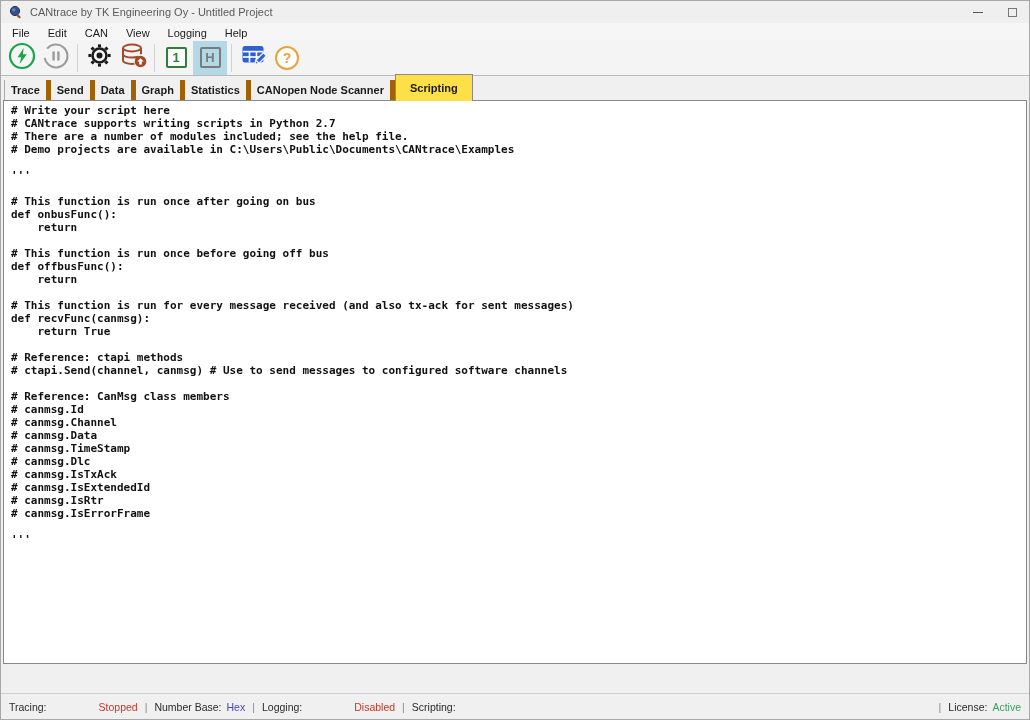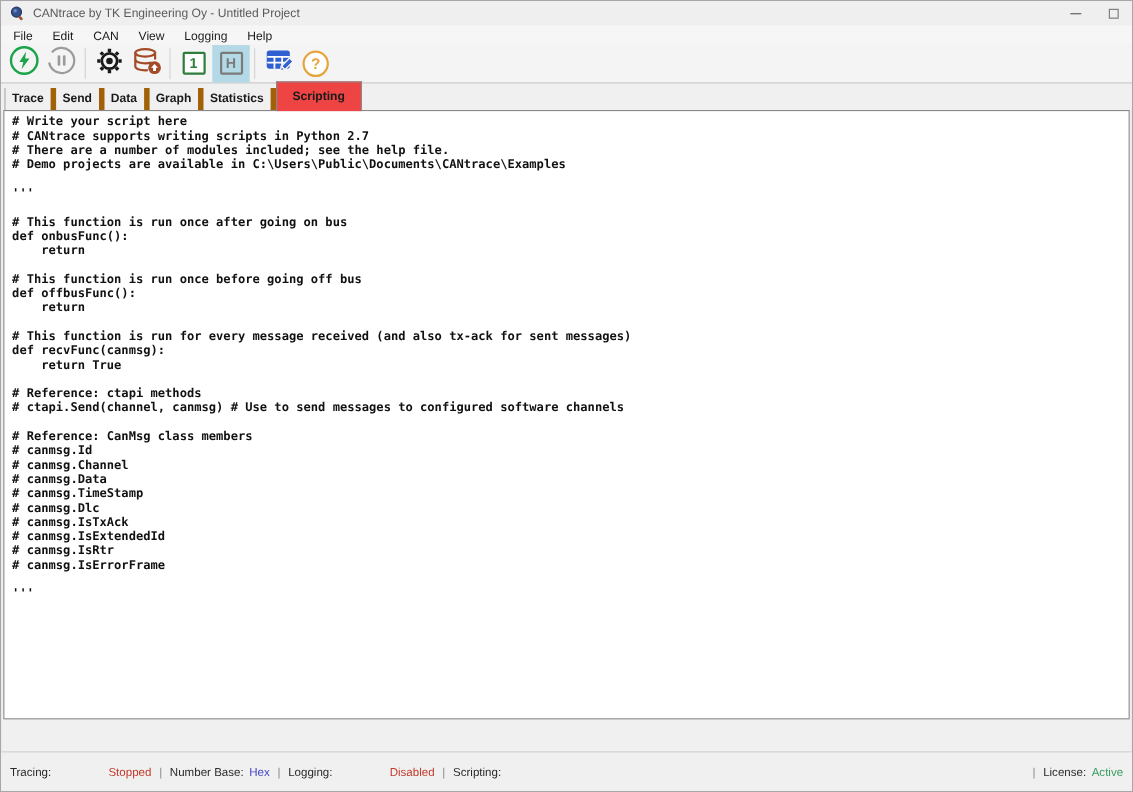--- a/index.html
+++ b/index.html
@@ -26,28 +26,28 @@
   .tb-sep { width:1px; height:28px; background:#d2d2d2; margin:0 4px; }
   .base-box { width:21px; height:21px; border:2px solid; border-radius:2px; display:flex; align-items:center; justify-content:center; font-size:13px; font-weight:bold; background:#fdfdfd; }
   .base-box.dec { border-color:#2f7d3b; color:#2f7d3b; }
   .base-box.hex { border-color:#7b7b7b; color:#7b7b7b; background:transparent; }
   .help-circle { width:24px; height:24px; border:2.5px solid #e7a43c; border-radius:50%; color:#e7a43c; font-size:14px; font-weight:bold; display:flex; align-items:center; justify-content:center; background:#fff; }
 
   
   .tabstrip { height:24px; display:flex; align-items:flex-end; padding-left:3px; background:#f0f0f0; flex:0 0 auto; }
   .tab { height:20px; display:flex; align-items:center; padding:0 6px; font-size:11px; font-weight:600; color:#1a1a1a; border-right:5px solid #a16207; cursor:default; }
   .tab:first-child { border-left:1px solid #a9a9a9; }
-  .tab.active { height:24px; background:#ef4444; border:1px solid #8a8a8a; border-bottom:none; margin-bottom:-1px; z-index:2; padding:13px 14px; position:relative; }
+  .tab.active { height:24px; background:#fde047; border:1px solid #8a8a8a; border-bottom:none; margin-bottom:-1px; z-index:2; padding:13px 14px; position:relative; }
 
   
   .editor-wrap { flex:1 1 auto; margin:0 2px; border:1px solid #888; background:#fff; overflow:hidden; position:relative; z-index:1; }
   .editor { font-family:"DejaVu Sans Mono", monospace; font-size:11px; line-height:13px; font-weight:bold; color:#111; padding:3px 0 0 7px; white-space:pre; }
 
   
-  .statusbar { height:36px; background:#f0f0f0; border-top:1px solid #cfcfcf; display:flex; align-items:center; font-size:10.5px; color:#2a2a2a; padding:0 8px; flex:0 0 auto;margin-top:29px; }
+  .statusbar { height:26px; background:#f0f0f0; border-top:1px solid #cfcfcf; display:flex; align-items:center; font-size:10.5px; color:#2a2a2a; padding:0 8px; flex:0 0 auto;margin-top:29px; }
   .sb-left { display:flex; align-items:center; gap:5px; }
   .sb-right { margin-left:auto; display:flex; align-items:center; gap:5px; }
   .sb-sep { color:#8a8a8a; padding:0 2px; }
   .v-red { color:#c0392b;padding-left:47px; }
   .v-blue { color:#4646c8;text-align:right; }
   .v-green { color:#3c9e63; }
 </style>
 </head>
 <body>
 
@@ -157,20 +157,21 @@
     <span class="help-circle">?</span>
   </span>
 </div>
 
 <div class="tabstrip">
   <span class="tab">Trace</span>
   <span class="tab">Send</span>
   <span class="tab">Data</span>
   <span class="tab">Graph</span>
   <span class="tab">Statistics</span>
+  <span class="tab">CANopen Node Scanner</span>
   <span class="tab active">Scripting</span>
 </div>
 
 <div class="editor-wrap">
   <pre class="editor"># Write your script here
 # CANtrace supports writing scripts in Python 2.7
 # There are a number of modules included; see the help file.
 # Demo projects are available in C:\Users\Public\Documents\CANtrace\Examples
 
 '''

